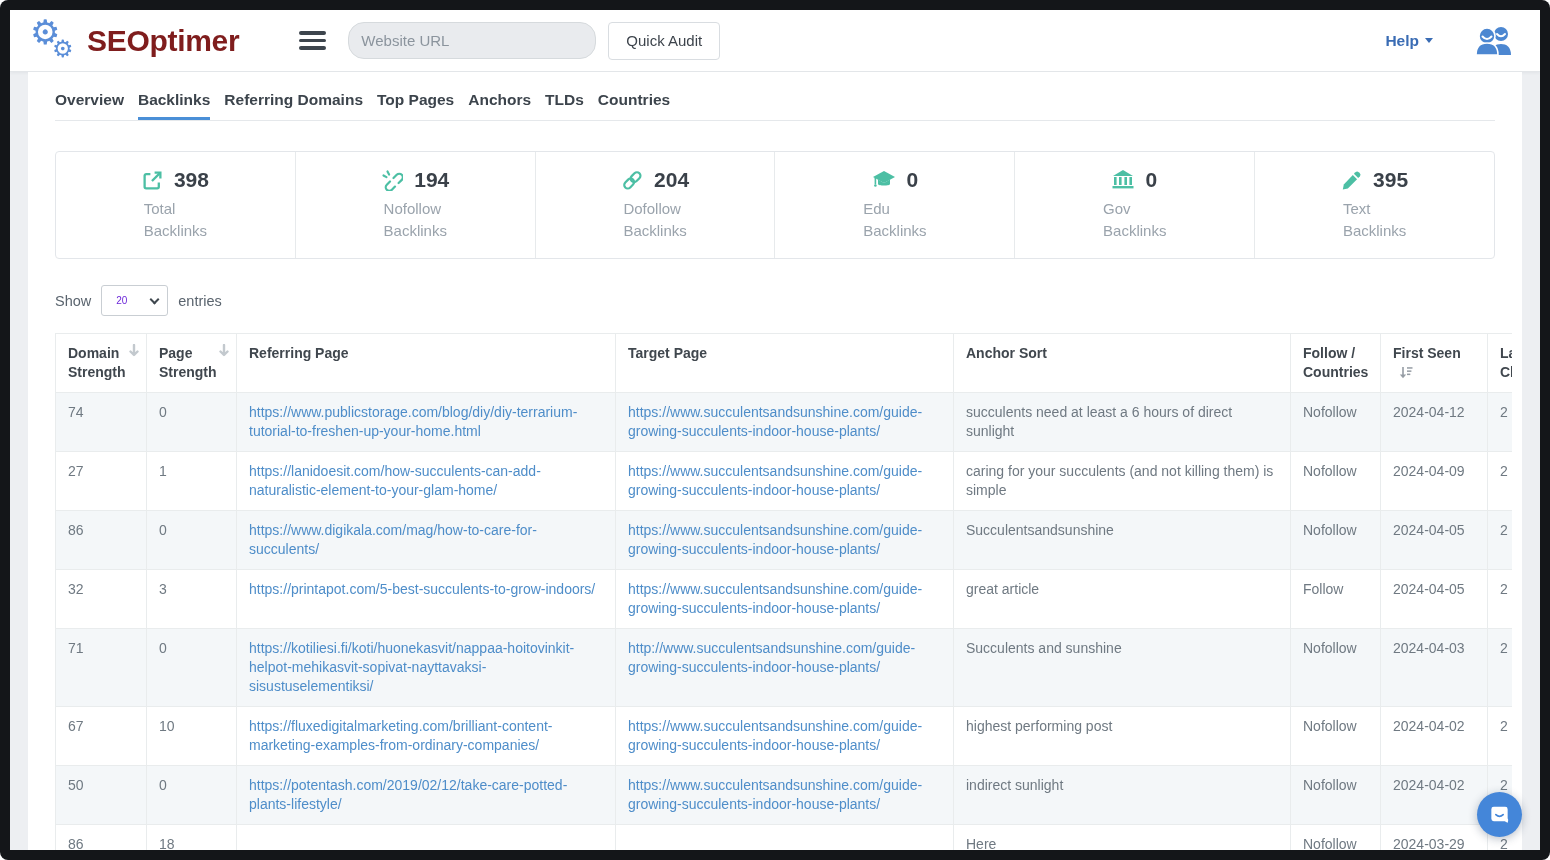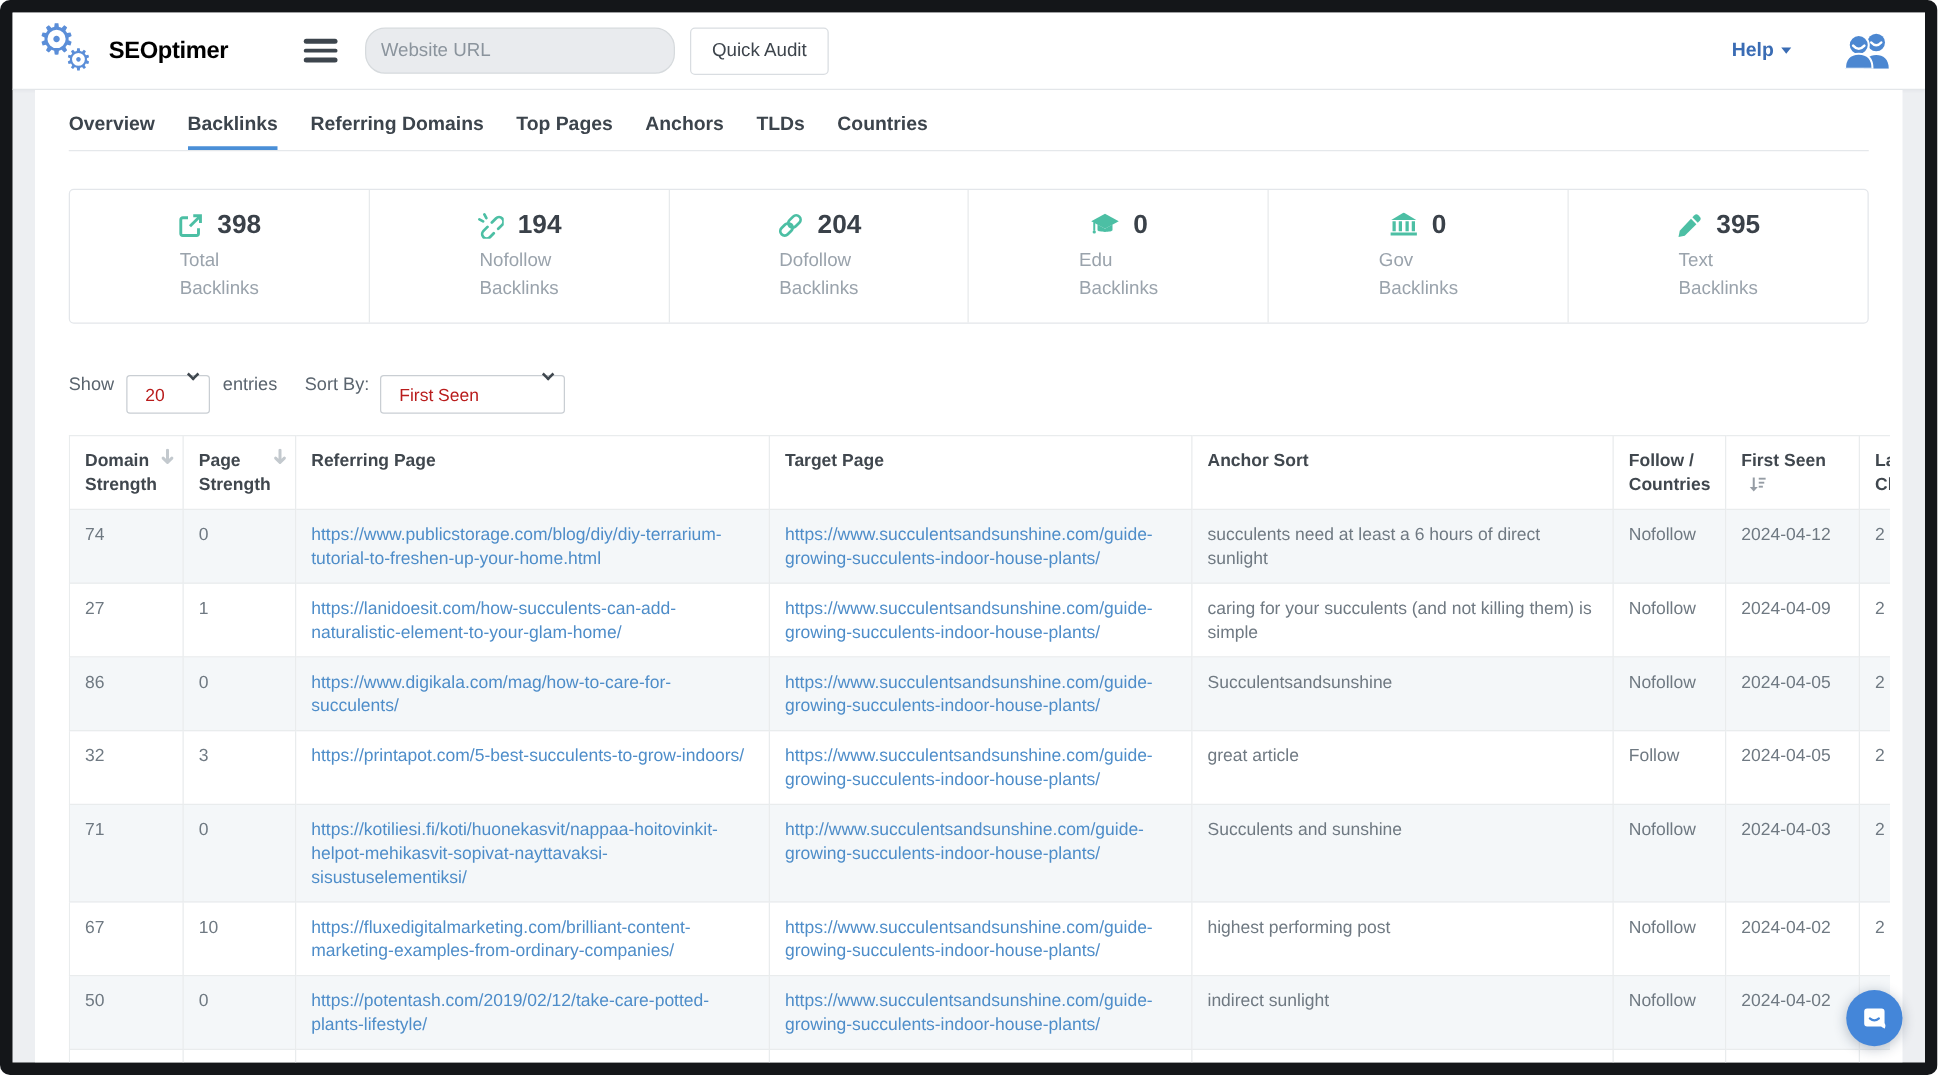--- a/index.html
+++ b/index.html
@@ -9,53 +9,53 @@
   .frame { position:relative; width:1550px; height:860px; background:#141619; border-radius:8px; padding:10px; overflow:hidden; }
   .app { position:relative; width:1530px; height:840px; background:#edeff2; overflow:hidden; display:flex; flex-direction:column; }
 
   
   .topbar { height:62px; background:#fff; border-bottom:1px solid #e3e6e9; box-shadow:0 1px 3px rgba(40,50,60,.06); display:flex; align-items:center; flex:none; }
   .brand { display:flex; align-items:center; margin-left:20px; }
   .gear-wrap { position:relative; width:50px; height:48px; color:#5b8ed8; }
   .gear { position:absolute; line-height:1; }
   .gear-big { font-size:34px; left:0; top:-2px; }
   .gear-small { font-size:24px; left:22px; top:20px; }
-  .brand-text { font-size:19px; font-weight:700; color:#000000; letter-spacing:-0.3px; margin-left:7px; }
+  .brand-text { font-size:30px; font-weight:700; color:#7f1d1d; letter-spacing:-0.3px; margin-left:7px; }
   .hamburger { margin-left:60px; width:27px; cursor:pointer; }
   .hamburger .bar { height:3.5px; background:#3d454d; border-radius:2px; margin:4px 0; }
   .url-input { margin-left:22px; width:248px; height:37px; background:#e9ebee; border:1px solid #d6dadd; border-radius:16px; padding:0 12px; font-size:15px; color:#3d444c; font-family:inherit; }
   .url-input::placeholder { color:#8b949d; }
   .audit-btn { margin-left:12px; height:38px; padding:0 17px; background:#fff; border:1px solid #d9dde1; border-radius:4px; font-size:15px; color:#3d444c; font-family:inherit; cursor:pointer; }
   .top-right { margin-left:auto; display:flex; align-items:center; margin-right:28px; }
   .help-link { font-size:15.5px; font-weight:700; color:#3a6cb4; cursor:pointer; display:flex; align-items:center; }
   .caret-down { display:inline-block; margin-left:6px; width:0; height:0; border-left:4.5px solid transparent; border-right:4.5px solid transparent; border-top:5px solid #3a6cb4; }
   .users-btn { margin-left:42px; cursor:pointer; line-height:0; }
 
   
   .main-card { flex:1; margin:0 18px; background:#fff; padding:0 27px; overflow:hidden; }
 
   
-  .tabs { display:flex; gap:26px; padding-top:15px; border-bottom:1px solid #e5e8eb; }
+  .tabs { display:flex; gap:14px; padding-top:15px; border-bottom:1px solid #e5e8eb; }
   .tab { font-size:15.5px; font-weight:700; color:#3c444c; padding:4px 0 11px; cursor:pointer; white-space:nowrap; }
   .tab.active { box-shadow:inset 0 -3px 0 #4a8fd7; }
 
   
   .stats { margin-top:30px; border:1px solid #e3e6ea; border-radius:4px; display:flex; height:108px; }
   .stat { flex:1; display:flex; flex-direction:column; align-items:center; justify-content:center; padding:14px 0; }
   .stat + .stat { border-left:1px solid #e7eaec; }
   .stat-top { display:flex; align-items:center; gap:11px; }
   .stat-top svg { display:block; }
   .stat-value { font-size:21px; font-weight:700; color:#3a4149; }
   .stat-label { margin-top:6px; font-size:15px; color:#9aa3ac; line-height:22px; text-align:left; }
 
   
   .controls { margin-top:26px; display:flex; align-items:center; font-size:14.5px; color:#5a646e; }
   .ctl-label { white-space:nowrap; }
   .select-wrap { position:relative; display:inline-block; }
-  .select-wrap select { appearance:none; -webkit-appearance:none; font-family:inherit; font-size:14px; color:#b91c1c; height:31px; border:1px solid #c9ced3; border-radius:3px; background:#fff; padding:0 26px 0 14px;margin-top:15px; }
+  .select-wrap select { appearance:none; -webkit-appearance:none; font-family:inherit; font-size:10px; color:#6d28d9; height:31px; border:1px solid #c9ced3; border-radius:3px; background:#fff; padding:0 26px 0 14px; }
   .select-wrap .chev { position:absolute; right:10px; top:11px; width:7px; height:7px; border-right:2px solid #3f474e; border-bottom:2px solid #3f474e; transform:rotate(45deg); pointer-events:none; }
   .entries-select select { width:67px; }
   .sort-select select { width:148px; } .gap10 { width:10px; }
   .search-group { margin-left:auto; display:flex; align-items:center; }
   .search-input { width:148px; height:31px; border:1px solid #c9ced3; border-radius:3px; margin-left:9px; padding:0 8px; font-family:inherit; font-size:14px; color:#3f474e; }
   .sort-group { display:flex; align-items:center; margin-left:22px; }
   .sort-group .ctl-label { margin-right:9px; }
 
   
   .table-wrap { margin-top:17px; width:1457px; margin-right:-17px; overflow:hidden; }
@@ -239,29 +239,20 @@
       <span class="gap10"></span>
       <span class="select-wrap entries-select">
         <select>
           <option>20</option>
         </select>
         <span class="chev"></span>
       </span>
       <span class="gap10"></span>
       <span class="ctl-label">entries</span>
 
-      <span class="sort-group">
-        <span class="ctl-label">Sort By:</span>
-        <span class="select-wrap sort-select">
-          <select>
-            <option>First Seen</option>
-          </select>
-          <span class="chev"></span>
-        </span>
-      </span>
     </div>
 
     <div class="table-wrap">
       <table>
         <colgroup>
           <col class="c-ds">
               <col class="c-ps">
               <col class="c-ref">
               <col class="c-tgt">
           <col class="c-anc">

